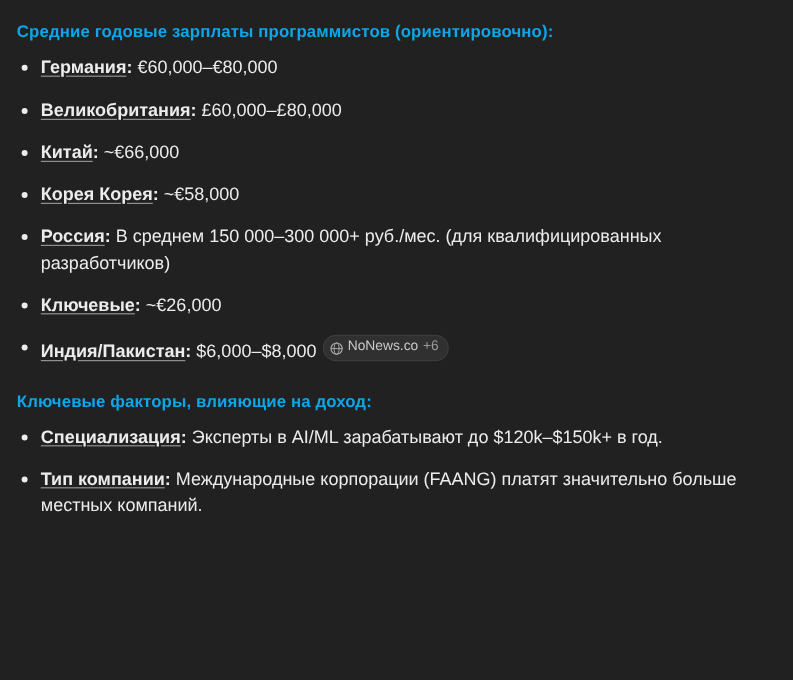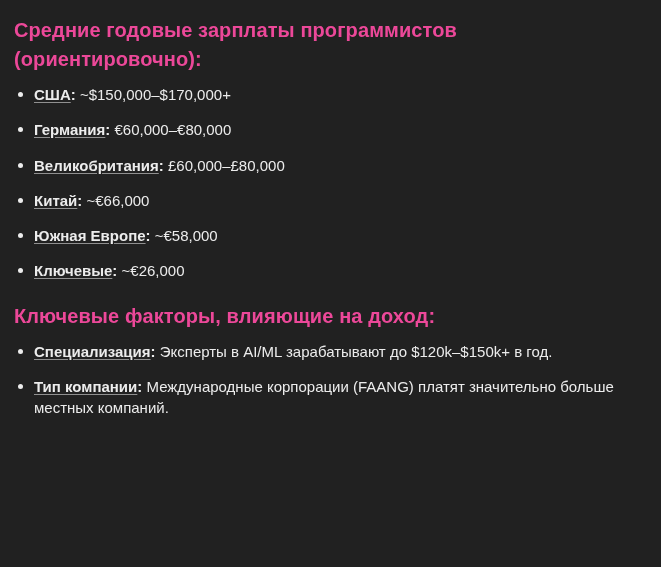--- a/index.html
+++ b/index.html
@@ -15,23 +15,23 @@
     color: #ececec;
     -webkit-font-smoothing: antialiased;
   }
   .page {
     box-sizing: border-box;
     width: 661px;
     height: 567px;
     padding: 10px 14px 0 14px;
   }
   .section-heading {
-    font-size: 20px;
+    font-size: 14px;
     font-weight: bold;
-    color: #ec4899;
+    color: #0ea5e9;
     line-height: 1.45;
     margin: 6px 0 10px 0;
     letter-spacing: 0.1px;
   }
   .heading-2 {
     margin-top: 20px;
   }
   ul.bullets {
     list-style: none;
     margin: 0;
@@ -96,36 +96,49 @@
 </style>
 </head>
 <body>
 
 <div class="page">
 
   <div class="section-heading">Средние годовые зарплаты программистов (ориентировочно):</div>
 
   <ul class="bullets">
     <li>
-      <span class="term">США</span><span class="term no-underline">:</span><span class="value"> ~$150,000–$170,000+</span>
-    </li>
-    <li>
       <span class="term">Германия</span><span class="term no-underline">:</span><span class="value"> €60,000–€80,000</span>
     </li>
     <li>
       <span class="term">Великобритания</span><span class="term no-underline">:</span><span class="value"> £60,000–£80,000</span>
     </li>
     <li>
       <span class="term">Китай</span><span class="term no-underline">:</span><span class="value"> ~€66,000</span>
     </li>
     <li>
-      <span class="term">Южная Европе</span><span class="term no-underline">:</span><span class="value"> ~€58,000</span>
+      <span class="term">Корея Корея</span><span class="term no-underline">:</span><span class="value"> ~€58,000</span>
+    </li>
+    <li>
+      <span class="term">Россия</span><span class="term no-underline">:</span><span class="value"> В среднем 150 000–300 000+ руб./мес. (для квалифицированных разработчиков)</span>
     </li>
     <li>
       <span class="term">Ключевые</span><span class="term no-underline">:</span><span class="value"> ~€26,000</span>
+    </li>
+    <li>
+      <span class="term">Индия/Пакистан</span><span class="term no-underline">:</span><span class="value"> $6,000–$8,000</span><span class="cite">
+          <span class="globe">
+            <svg width="11" height="11" viewBox="0 0 12 12">
+              <circle cx="6" cy="6" r="5.1" fill="none" stroke="#b4b4b4" stroke-width="1"></circle>
+              <ellipse cx="6" cy="6" rx="2.3" ry="5.1" fill="none" stroke="#b4b4b4" stroke-width="0.8"></ellipse>
+              <line x1="1" y1="6" x2="11" y2="6" stroke="#b4b4b4" stroke-width="0.8"></line>
+            </svg>
+          </span>
+          <span class="cite-label">NoNews.co</span>
+          <span class="cite-count">+6</span>
+        </span>
     </li>
   </ul>
 
   <div class="section-heading heading-2">Ключевые факторы, влияющие на доход:</div>
 
   <ul class="bullets">
     <li>
       <span class="term">Специализация</span><span class="term no-underline">:</span><span class="value"> Эксперты в AI/ML зарабатывают до $120k–$150k+ в год.</span>
     </li>
     <li>

